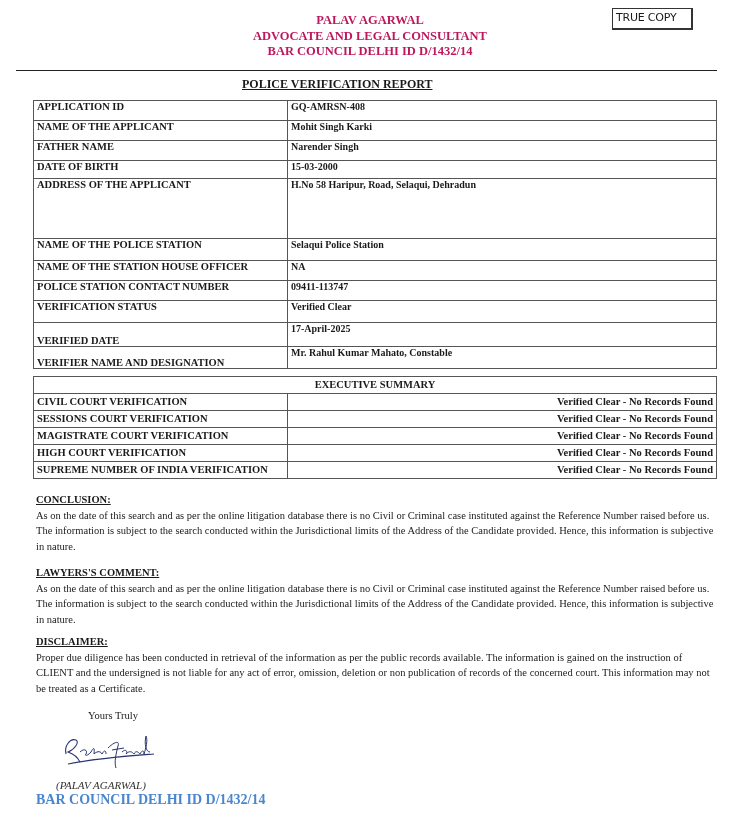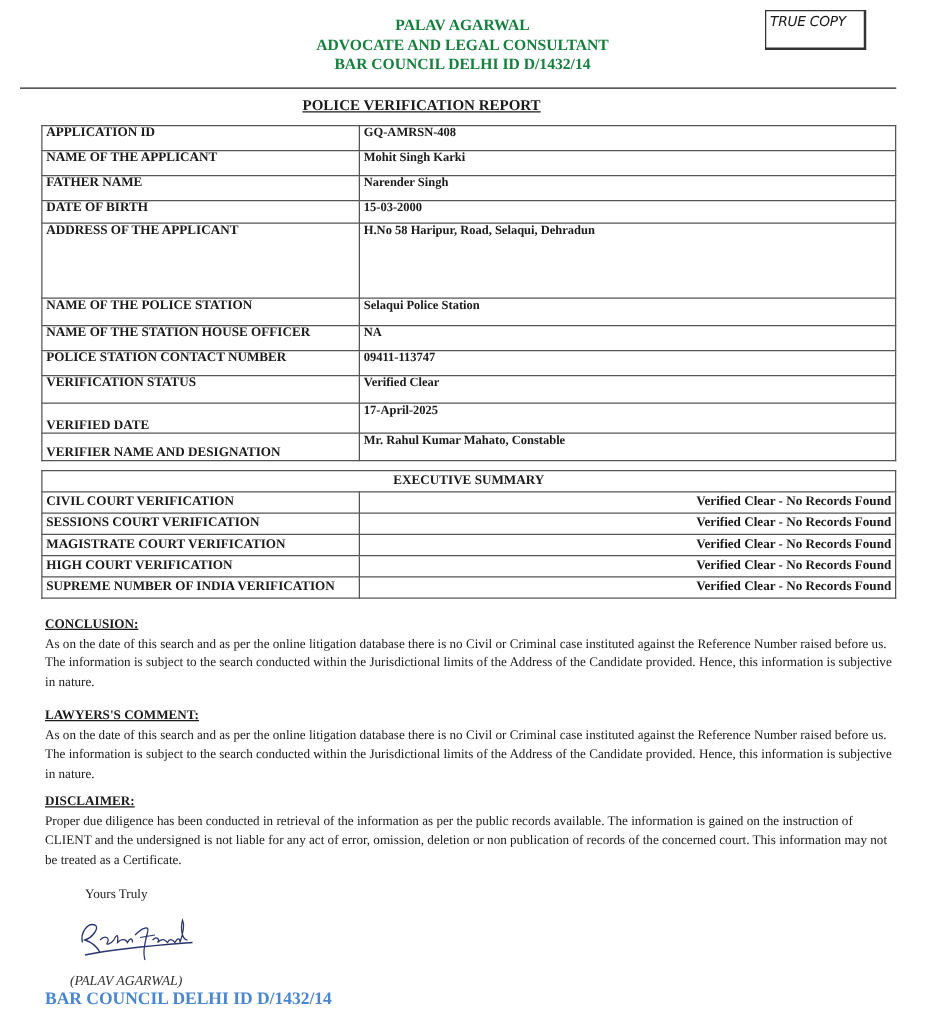--- a/index.html
+++ b/index.html
@@ -1,40 +1,40 @@
 <!DOCTYPE html>
 <html><head>
 <meta charset="utf-8">
 <style>
   html, body { margin: 0; padding: 0; background: #ffffff; }
   body { width: 742px; height: 819px; position: relative; overflow: hidden; font-family: "Liberation Serif", "DejaVu Serif", serif; color: #1a1a1a; }
 
-  .stamp { position: absolute; left: 612px; top: 8px; width: 81px; height: 32px; border: 1px solid #333; border-right-width: 2px; border-bottom-width: 2px; font-family: "DejaVu Sans", sans-serif; font-style: italic; font-size: 11px; line-height: 18px; padding-left: 3px; box-sizing: border-box; letter-spacing: -0.2px; }
+  .stamp { position: absolute; left: 612px; top: 8px; width: 81px; height: 22px; border: 1px solid #333; border-right-width: 2px; border-bottom-width: 2px; font-family: "DejaVu Sans", sans-serif; font-size: 11px; line-height: 18px; padding-left: 3px; box-sizing: border-box; letter-spacing: -0.2px; }
 
-  .letterhead { position: absolute; left: 180px; width: 380px; text-align: center; font-size: 12.5px; font-weight: bold; color: #15803d; line-height: 15.5px; top: 13px; }
+  .letterhead { position: absolute; left: 180px; width: 380px; text-align: center; font-size: 12.5px; font-weight: bold; color: #be185d; line-height: 15.5px; top: 13px; }
 
   .rule { position: absolute; left: 16px; top: 70px; width: 701px; height: 0; border-top: 1.5px solid #222; }
 
   .report-title { position: absolute; left: 242px; top: 77px; font-size: 12px; font-weight: bold; text-decoration: underline; color: #1a1a1a; }
 
   table { border-collapse: collapse; position: absolute; left: 33px; font-size: 10.5px; }
   td { border: 1.5px solid #555; padding: 0 3px; vertical-align: top; }
   .info td.k { font-weight: bold; width: 247px; }
   .info td.v { font-weight: bold; width: 422px; font-size: 10px; }
 
   .summary { top: 376px; }
   .summary td { height: 16px; line-height: 16px; font-weight: bold; }
   .summary td.k { width: 247px; }
   .summary td.v { width: 422px; text-align: right; }
   .summary td.head { text-align: center; }
 
   .section { position: absolute; left: 36px; width: 685px; font-size: 10.5px; line-height: 15.5px; }
   .section .h { font-weight: bold; text-decoration: underline; }
 
-  .closing { position: absolute; left: 68px; top: 710px; font-size: 10.5px; }
+  .closing { position: absolute; left: 88px; top: 710px; font-size: 10.5px; }
   .signature { position: absolute; left: 58px; top: 728px; }
   .sig-name { position: absolute; left: 56px; top: 779px; font-size: 11px; color: #333; font-style: italic; }
   .sig-bar { position: absolute; left: 36px; top: 792px; font-size: 14px; font-weight: bold; color: #4a86d0; }
 </style>
 </head>
 <body>
 
 <div class="stamp">TRUE COPY</div>
 
 <div class="letterhead">

